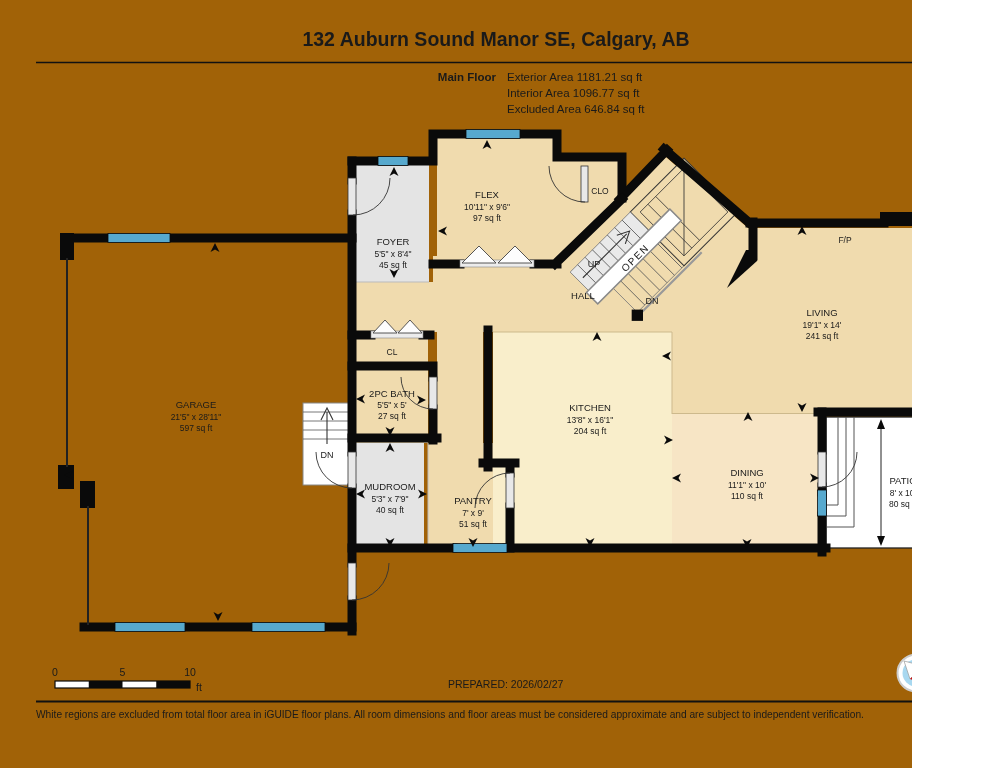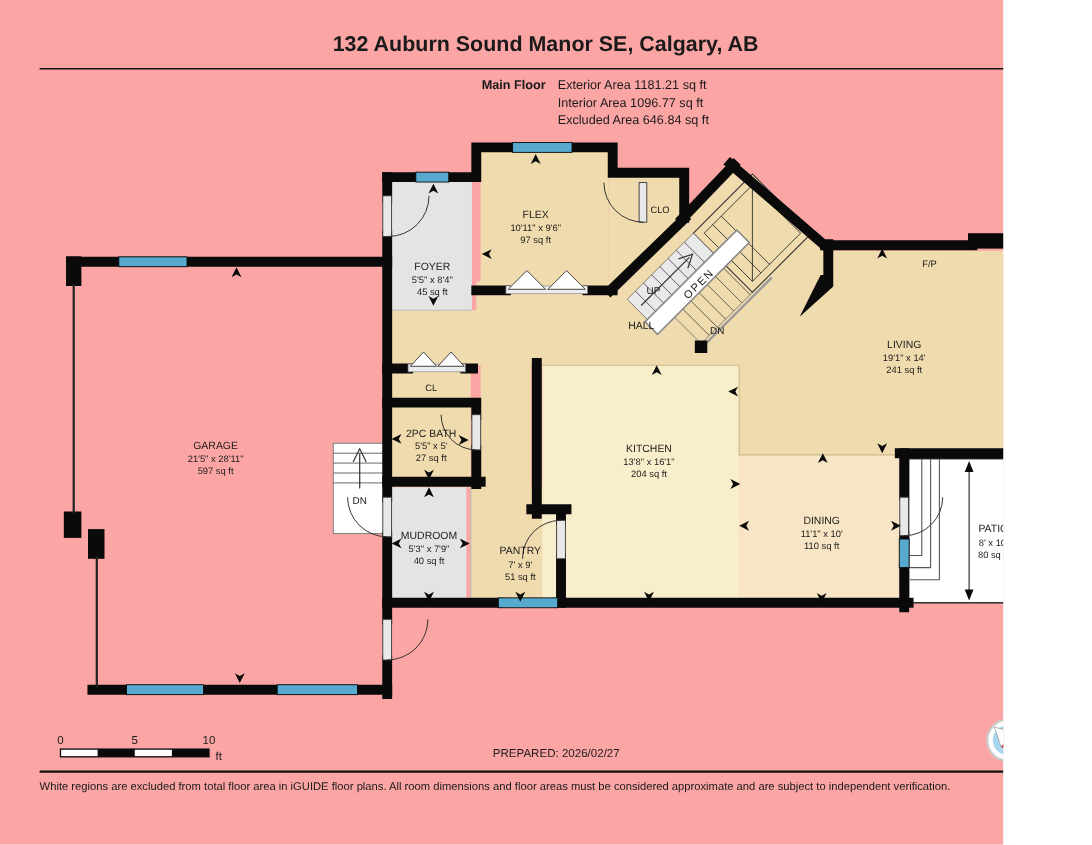--- a/index.html
+++ b/index.html
@@ -1,16 +1,16 @@
 <!DOCTYPE html>
 <html><head>
 <meta charset="utf-8">
 <style>
   html,body{margin:0;padding:0;background:#fff;}
-  .page{position:relative;width:912px;height:768px;background:#fca5a5;overflow:hidden;
+  .page{position:relative;width:912px;height:768px;background:#a16207;overflow:hidden;
         font-family:"Liberation Sans", sans-serif;}
   svg{position:absolute;left:0;top:0;}
   svg text{font-family:"Liberation Sans", sans-serif;fill:#1a1a1a;}
   .title{font-size:19.5px;font-weight:bold;}
   .hdr-bold{font-size:11.5px;font-weight:bold;}
   .hdr{font-size:11.5px;}
   .room{font-size:9.5px;}
   .dims{font-size:8.5px;}
   .small{font-size:8.5px;}
   .stair-lb{font-size:9px;}

